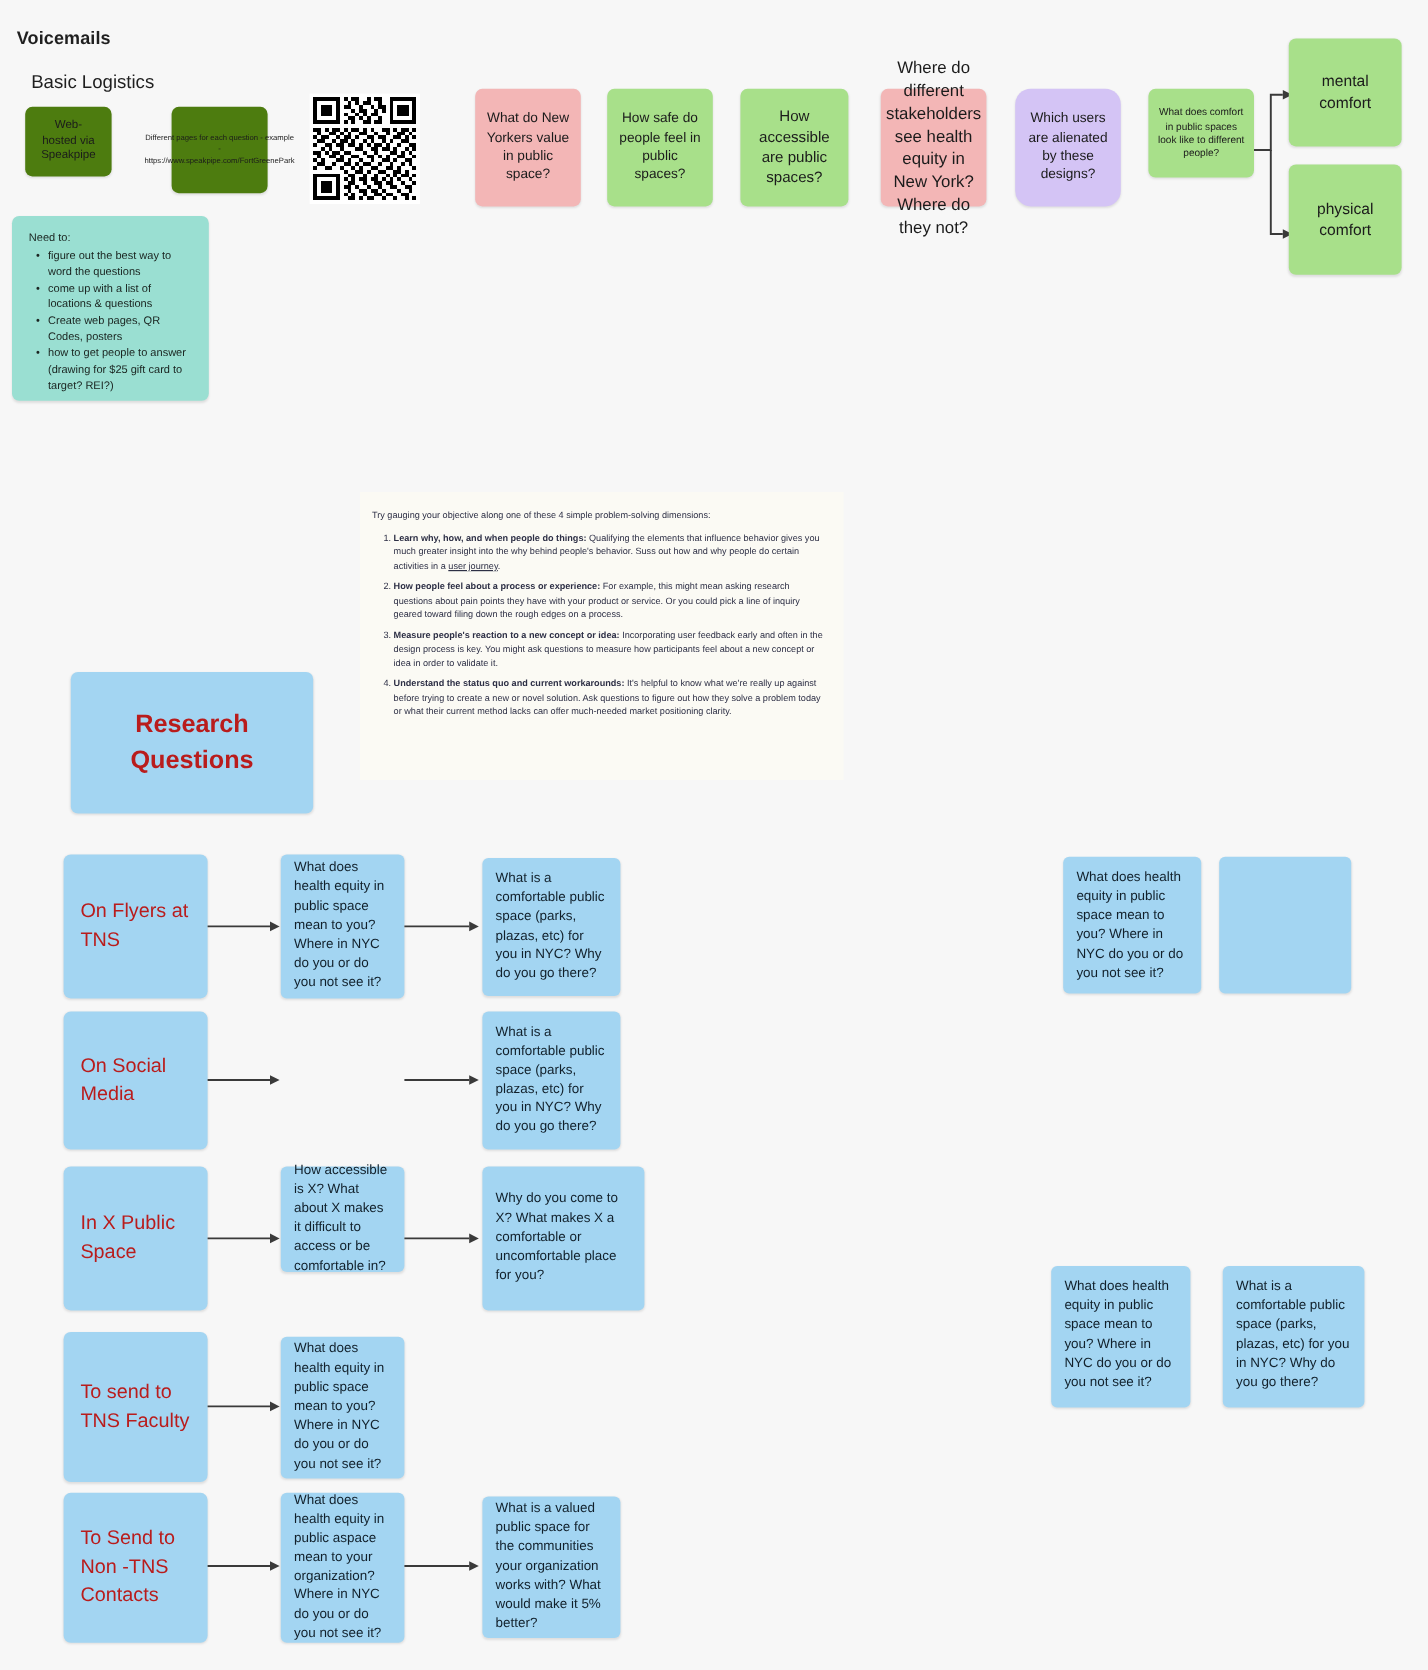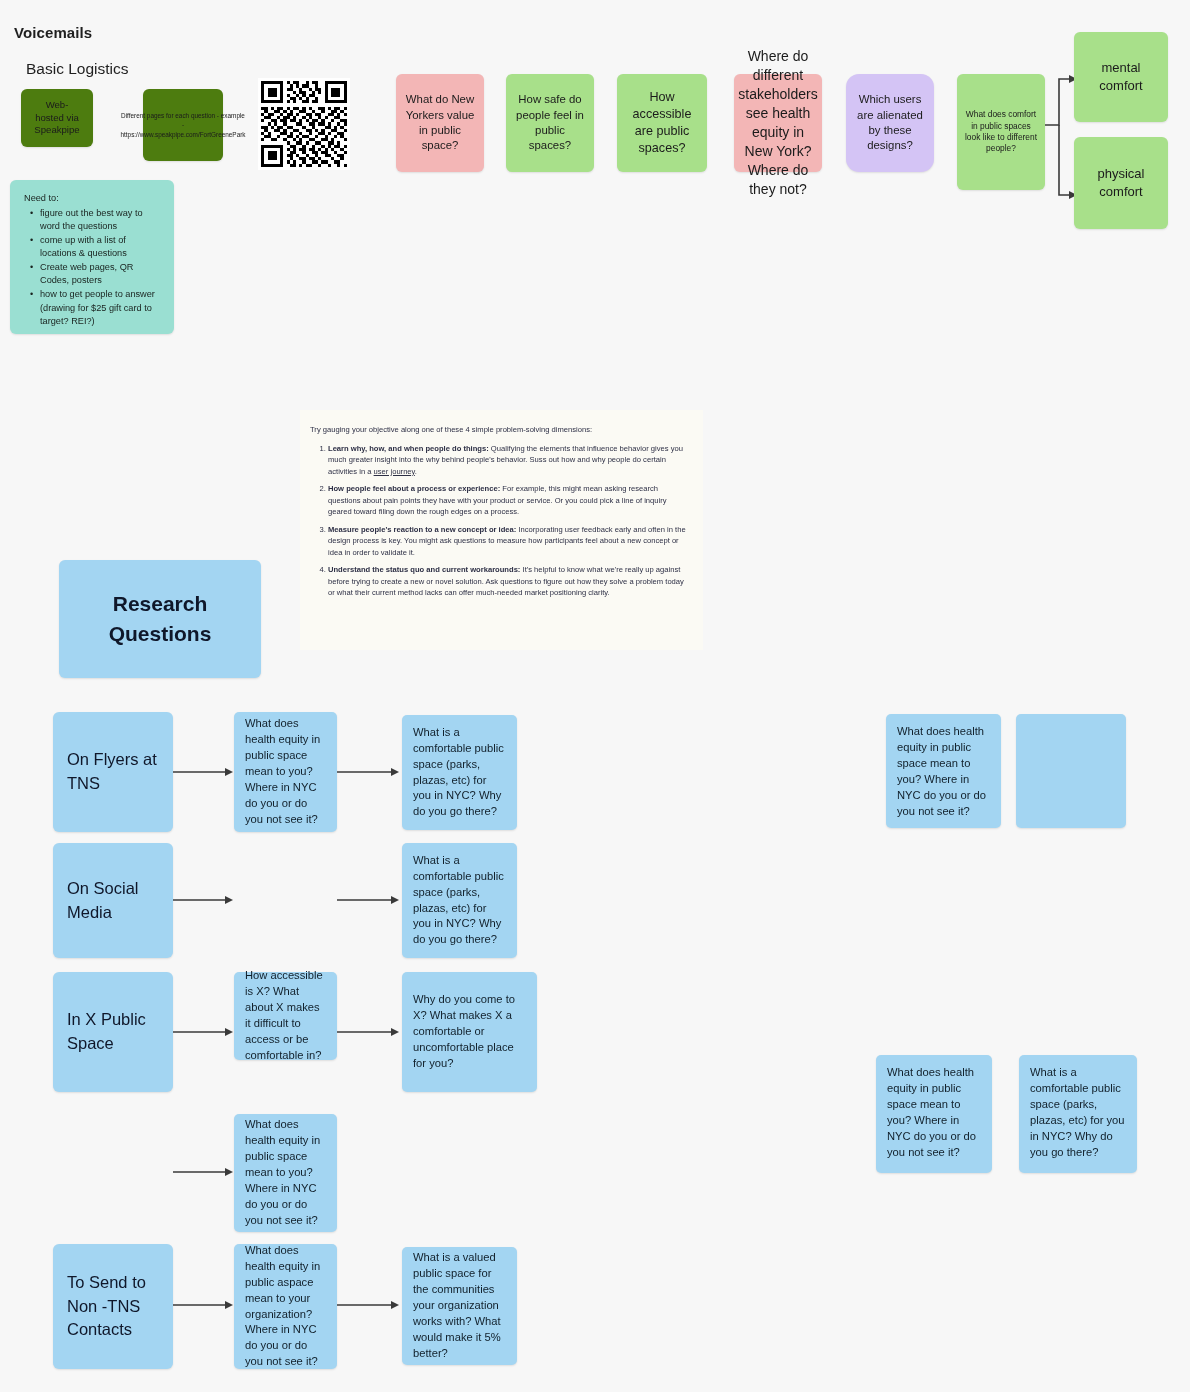--- a/index.html
+++ b/index.html
@@ -107,21 +107,21 @@
   
   .bigbox {
     background: #a3d5f2;
     border-radius: 6px;
     box-shadow: 0 1px 2px rgba(0,0,0,.10);
     display: flex;
     align-items: center;
     padding: 0 14px;
     font-size: 16.5px;
     line-height: 1.45;
-    color: #0f172a;
+    color: #b91c1c;
   }
   .bigbox.center {
     justify-content: center;
     text-align: center;
     font-weight: bold;
     font-size: 21px;
   }
 
   
   .qcard {
@@ -368,21 +368,21 @@
   <div class="abs note pink" style="left:396px; top:62px; width:88px; height:98px; font-size:11.4px;">What do New Yorkers value in public space?</div>
 
   <div class="abs note green" style="left:617px; top:62px; width:90px; height:98px; font-size:12.6px;">How accessible are public spaces?</div>
 
   <div class="abs note green" style="left:506px; top:62px; width:88px; height:98px; font-size:11.4px;">How safe do people feel in public spaces?</div>
 
   <div class="abs note pink" style="left:734px; top:62px; width:88px; height:98px; font-size:14px;">Where do different stakeholders see health equity in New York? Where do they not?</div>
 
   <div class="abs note purple" style="left:846px; top:62px; width:88px; height:98px; font-size:11.4px;border-radius:13px;">Which users are alienated by these designs?</div>
 
-  <div class="abs note green" style="left:957px; top:62px; width:88px; height:116px; font-size:8.4px;">What does comfort in public spaces look like to different people?</div>
+  <div class="abs note green" style="left:957px; top:62px; width:88px; height:74px; font-size:8.4px;">What does comfort in public spaces look like to different people?</div>
 
   <svg class="arrow-svg" style="left:1045px; top:55px;" width="36" height="160">
     <g stroke="#3a3a3a" stroke-width="1.6" fill="none">
       <path d="M0,58 L14,58 L14,12 L24,12"></path>
       <path d="M14,58 L14,128 L24,128"></path>
     </g>
     <polygon points="24,8 32,12 24,16" fill="#3a3a3a"></polygon>
     <polygon points="24,124 32,128 24,132" fill="#3a3a3a"></polygon>
   </svg>
 
@@ -438,20 +438,21 @@
     <line x1="0" y1="6" x2="52" y2="6" stroke="#3a3a3a" stroke-width="1.5"></line>
     <polygon points="52,2 60,6 52,10" fill="#3a3a3a"></polygon>
   </svg>
   <div class="abs qcard mid" style="left:234px; top:960px; width:103px; height:88px;">How accessible is X? What about X makes it difficult to access or be comfortable in?</div>
   <svg class="arrow-svg" style="left:337px; top:1014px;" width="64" height="12">
     <line x1="0" y1="6" x2="54" y2="6" stroke="#3a3a3a" stroke-width="1.5"></line>
     <polygon points="54,2 62,6 54,10" fill="#3a3a3a"></polygon>
   </svg>
   <div class="abs qcard mid" style="left:402px; top:960px; width:135px; height:120px;">Why do you come to X? What makes X a comfortable or uncomfortable place for you?</div>
 
+  <div class="abs bigbox" style="left:53px; top:1098px; width:120px; height:125px;">To send to TNS Faculty</div>
   <svg class="arrow-svg" style="left:173px; top:1154px;" width="62" height="12">
     <line x1="0" y1="6" x2="52" y2="6" stroke="#3a3a3a" stroke-width="1.5"></line>
     <polygon points="52,2 60,6 52,10" fill="#3a3a3a"></polygon>
   </svg>
   <div class="abs qcard mid" style="left:234px; top:1102px; width:103px; height:118px;">What does health equity in public space mean to you? Where in NYC do you or do you not see it?</div>
 
   <div class="abs bigbox" style="left:53px; top:1232px; width:120px; height:125px;">To Send to Non -TNS Contacts</div>
   <svg class="arrow-svg" style="left:173px; top:1287px;" width="62" height="12">
     <line x1="0" y1="6" x2="52" y2="6" stroke="#3a3a3a" stroke-width="1.5"></line>
     <polygon points="52,2 60,6 52,10" fill="#3a3a3a"></polygon>

